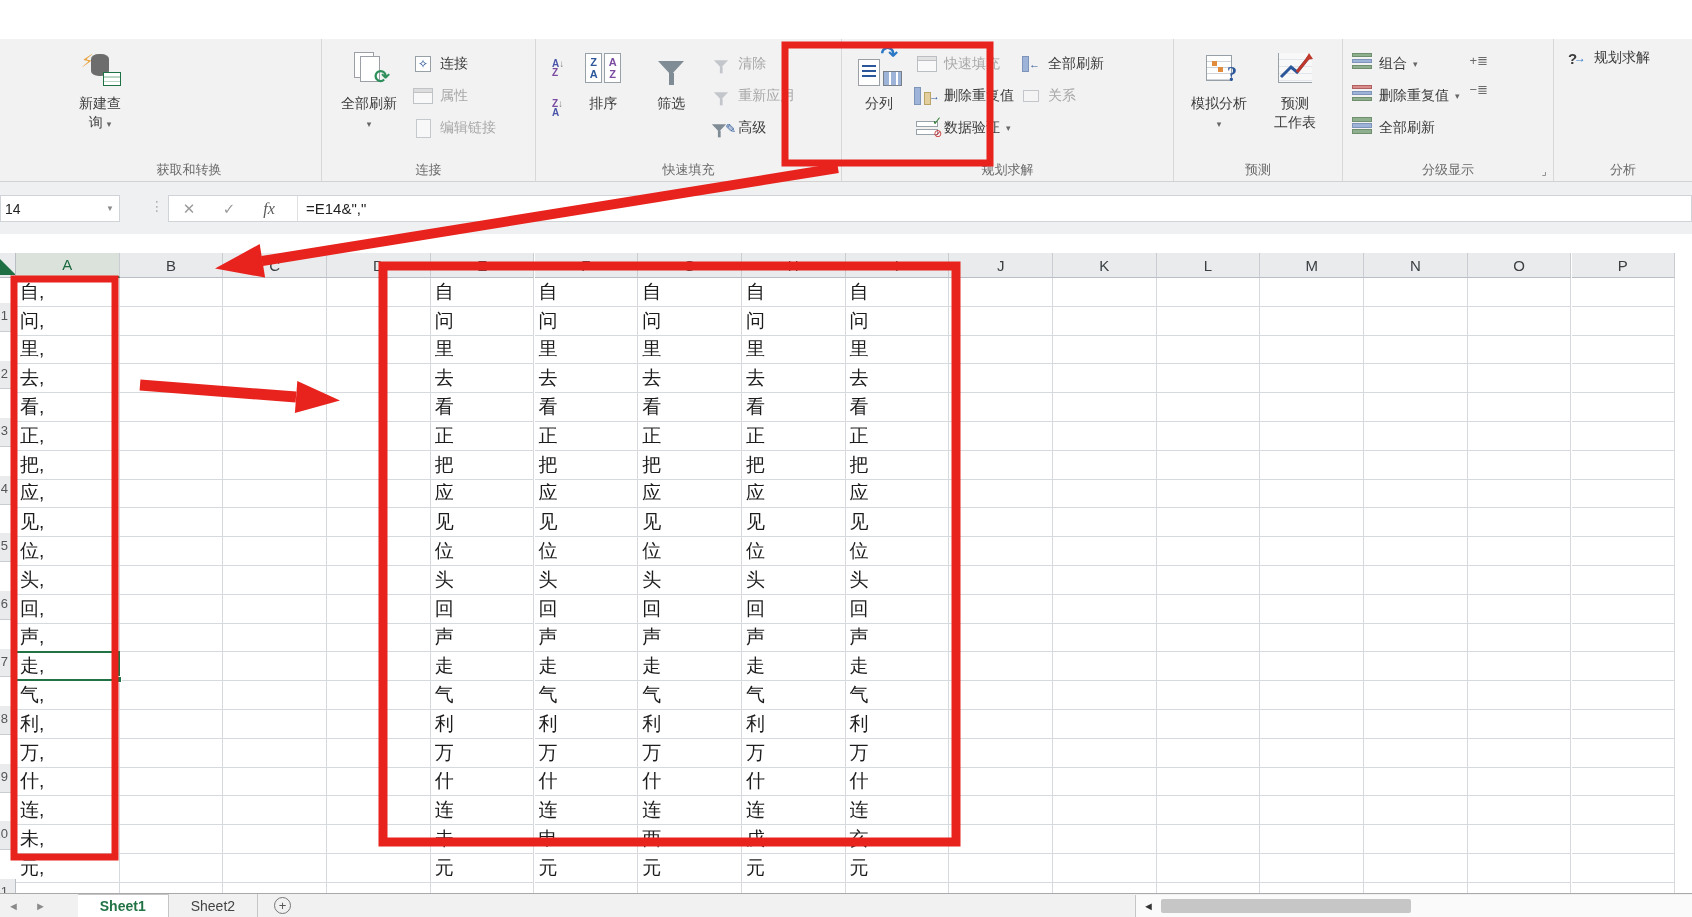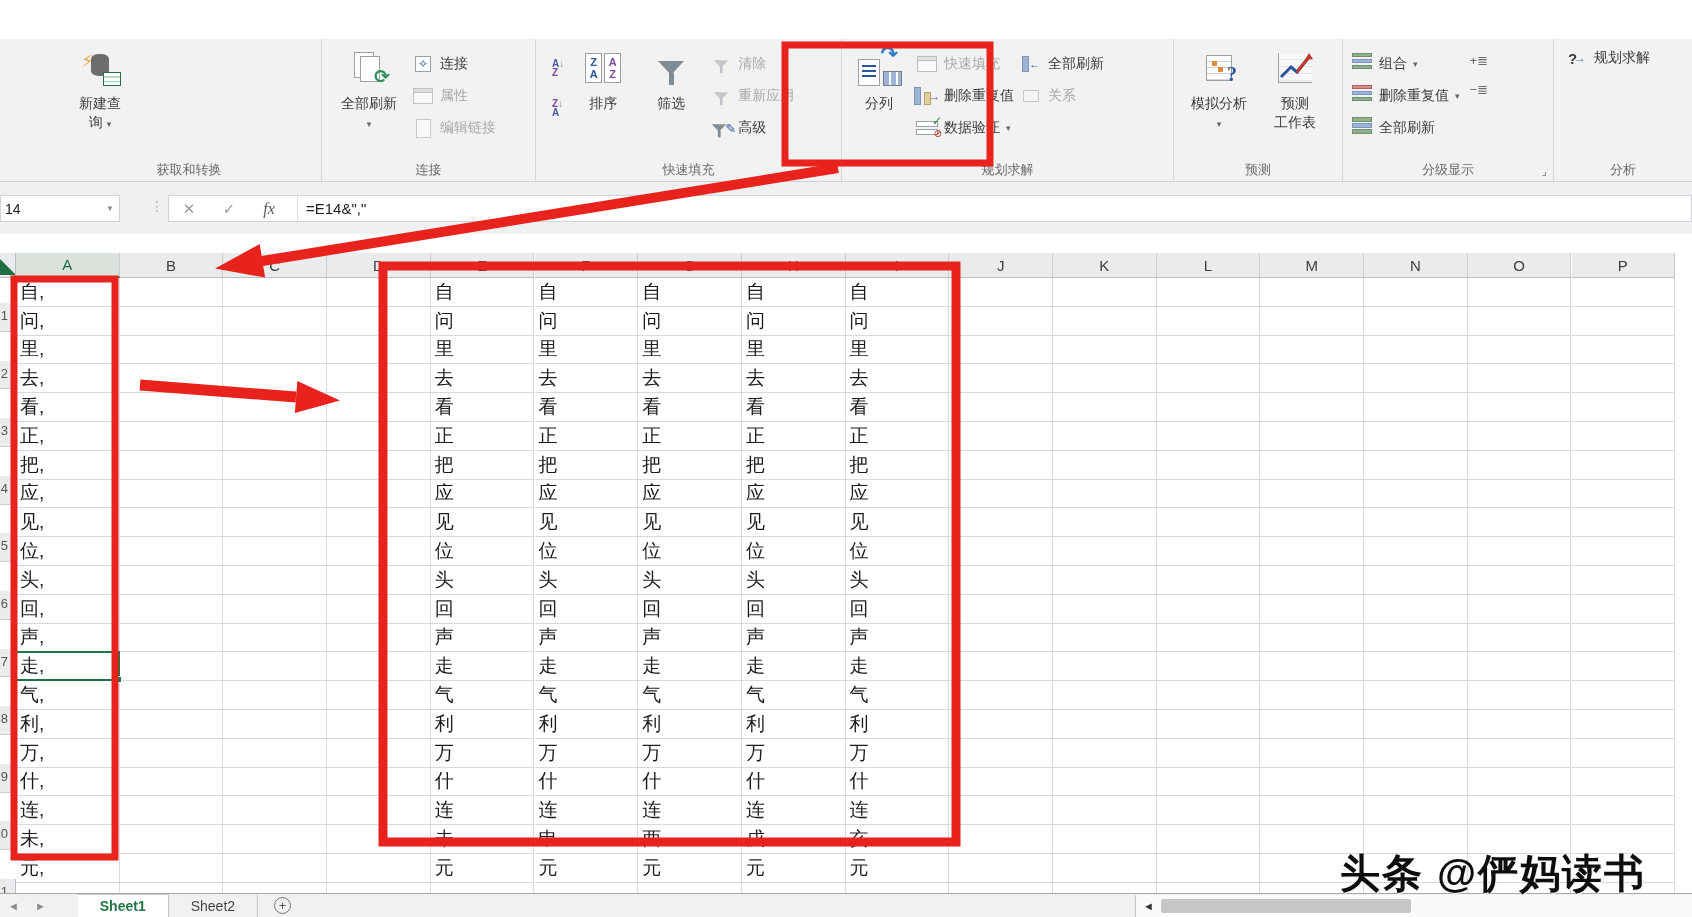--- a/index.html
+++ b/index.html
@@ -824,21 +824,20 @@
         <div class="stab active">Sheet1</div>
         <div class="stab">Sheet2</div>
       </div>
     <span class="addsheet">+</span>
     <div class="hscroll">
       <span class="arr">◄</span>
       <span class="thumb"></span>
     </div>
   </div>
 
-  <div class="watermark">头条 @俨妈读书</div>
 
   <svg class="annot" viewBox="0 0 1692 917">
     <rect x="785" y="45" width="205" height="118" fill="none" stroke="#e8231d" stroke-width="7"></rect>
     <rect x="14" y="279" width="101" height="578" fill="none" stroke="#e8231d" stroke-width="7"></rect>
     <rect x="383" y="266" width="573" height="576" fill="none" stroke="#e8231d" stroke-width="9"></rect>
     <line x1="838" y1="168" x2="262" y2="261" stroke="#e8231d" stroke-width="10"></line>
     <polygon points="215,268.5 259.7,244.1 265.1,277.6" fill="#e8231d"></polygon>
     <line x1="140" y1="385" x2="296" y2="397" stroke="#e8231d" stroke-width="11"></line>
     <polygon points="340,400.5 294.9,413.1 297.3,381.1" fill="#e8231d"></polygon>
   </svg>

